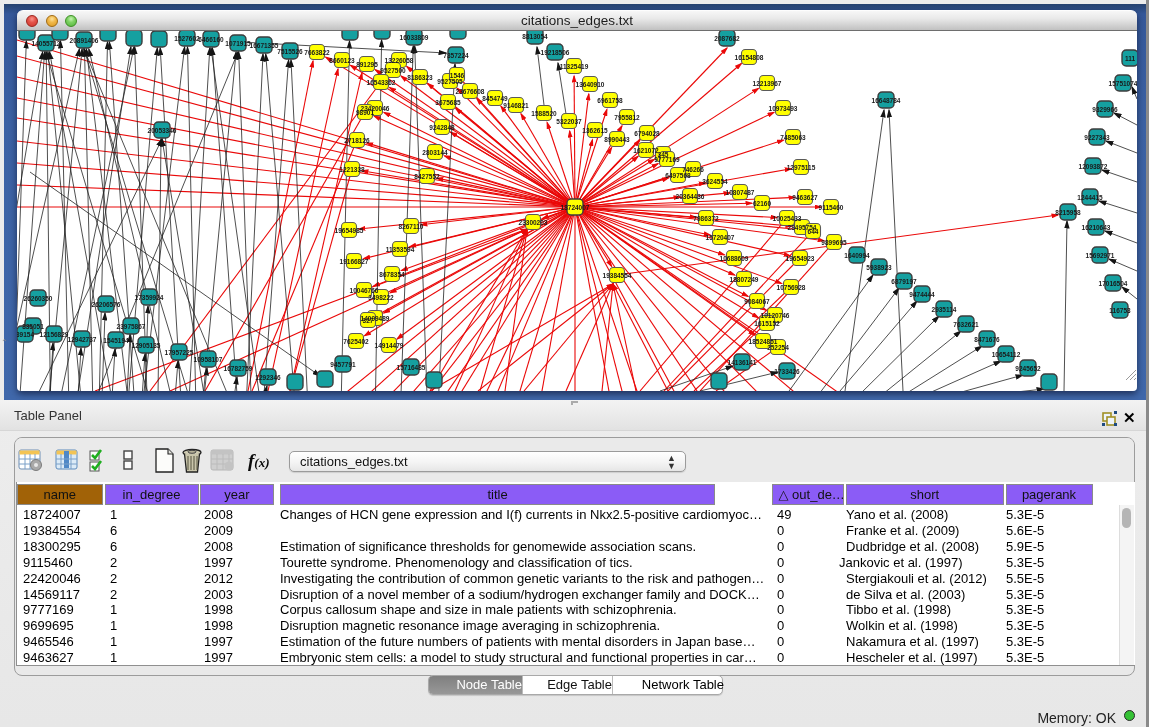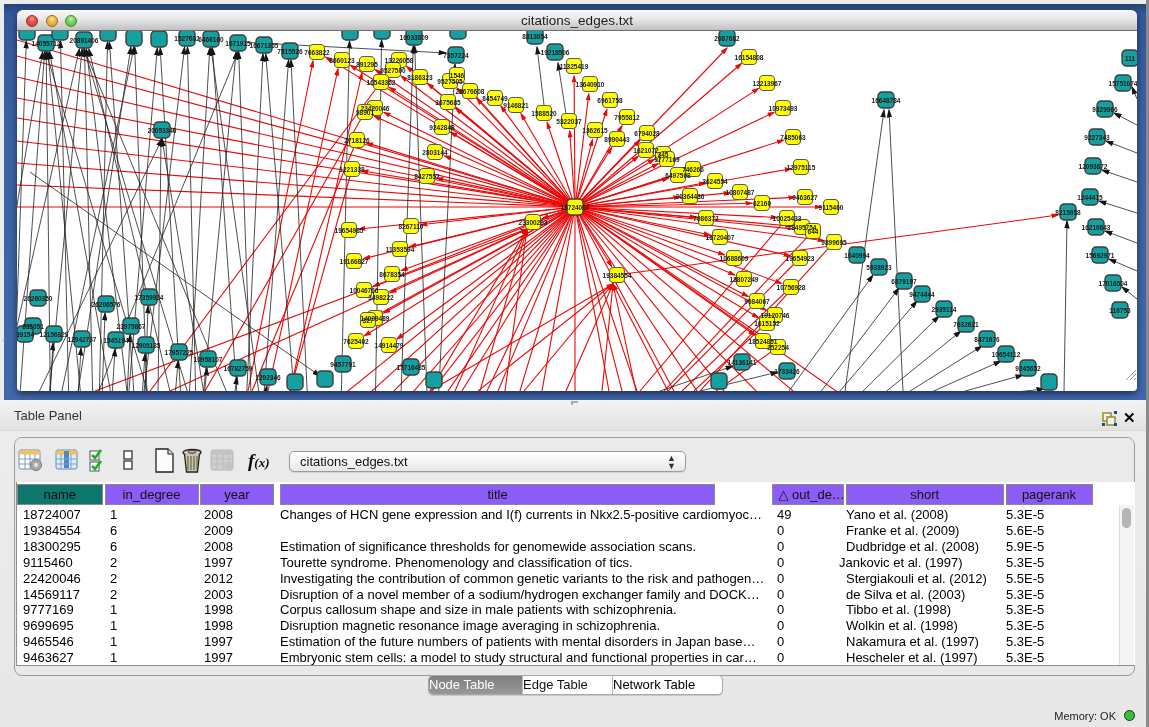--- a/index.html
+++ b/index.html
@@ -29,24 +29,24 @@
   border-bottom:1px solid #8f8f8f;border-left:1px solid #8f8f8f}
 #tbar {position:absolute;left:15px;top:438px;width:1119px;height:45px;background:#eaeaea;border-radius:7px 7px 0 0}
 .hc {position:absolute;top:483.5px;height:21.5px;background:#8b5cf6;border:1px solid #8a8a8a;
   font-size:13px;color:#111;text-align:center;line-height:19px;white-space:nowrap;overflow:hidden}
 .tr {position:absolute;left:0;width:1092px;height:15.9px;font-size:13px;color:#000}
 .tr span {position:absolute;top:1px;white-space:nowrap}
 #combo {position:absolute;left:289px;top:451px;width:397px;height:21px;border:1px solid #9b9b9b;border-radius:5px;
   background:linear-gradient(180deg,#ffffff 0,#f4f4f4 55%,#e6e6e6 100%);font-size:13px;color:#111;line-height:19px;
   padding-left:10px;box-shadow:0 1px 1px rgba(0,0,0,.12)}
 #tabs {position:absolute;left:428px;top:675px;width:295px;height:19.5px;background:#fff;
-  border:1px solid #a9a9a9;border-radius:5px;font-size:13px;line-height:17px;text-align:left;
+  border:1px solid #a9a9a9;border-radius:5px;font-size:13px;line-height:17px;text-align:right;
   box-shadow:0 1px 1px rgba(0,0,0,.15)}
 .seg {position:absolute;top:0;height:100%}
-#memory {position:absolute;right:33px;top:710px;font-size:11px;color:#222}
+#memory {position:absolute;right:33px;top:710px;font-size:14px;color:#222}
 #memdot {position:absolute;right:14px;top:710px;width:11px;height:11px;border-radius:50%;
   background:#35c235;border:1px solid #2a2a2a}
 svg text {user-select:none}
 </style></head>
 <body>
 <div id="page">
 <div id="bluebg"></div>
 <div id="edgeL"></div>
     <div id="edgeT"></div>
 
@@ -617,21 +617,21 @@
   <rect x="1.5" y="1.5" width="21" height="4" fill="#bdbdbd"></rect>
   <path d="M1 10h22M1 15h22M7 5v16M13 5v16M19 5v16" stroke="#b3b3b3"></path>
   <circle cx="19" cy="17" r="4.5" fill="#bdbdbd"></circle>
  </g>
 </svg>
 <div style="position:absolute;left:248px;top:450px;width:30px;font-family:'Liberation Serif',serif;font-style:italic;color:#0a0a0a"><span style="font-size:19px;font-weight:bold">f</span><span style="font-size:13px;font-weight:bold">(x)</span></div>
 <div id="combo">citations_edges.txt
   <span style="position:absolute;right:9px;top:2px;font-size:9px;color:#333;line-height:8px">▲<br>▼</span>
 </div>
 
-<div class="hc" style="left:16.5px;width:86.5px;background:#0f766e">name</div>
+<div class="hc" style="left:16.5px;width:86.5px;background:#a16207">name</div>
 <div class="hc" style="left:104.5px;width:94px">in_degree</div>
 <div class="hc" style="left:200px;width:74px">year</div>
 <div class="hc" style="left:280px;width:435px">title</div>
 <div class="hc" style="left:771.5px;width:72.5px;text-align:left;padding-left:6px">△ out_de…</div>
 <div class="hc" style="left:845.5px;width:158.5px">short</div>
 <div class="hc" style="left:1005.5px;width:87px">pagerank</div>
 
 <div class="tr" style="top:506.0px">
       <span style="left:23px">18724007</span>
       <span style="left:110px">1</span>

